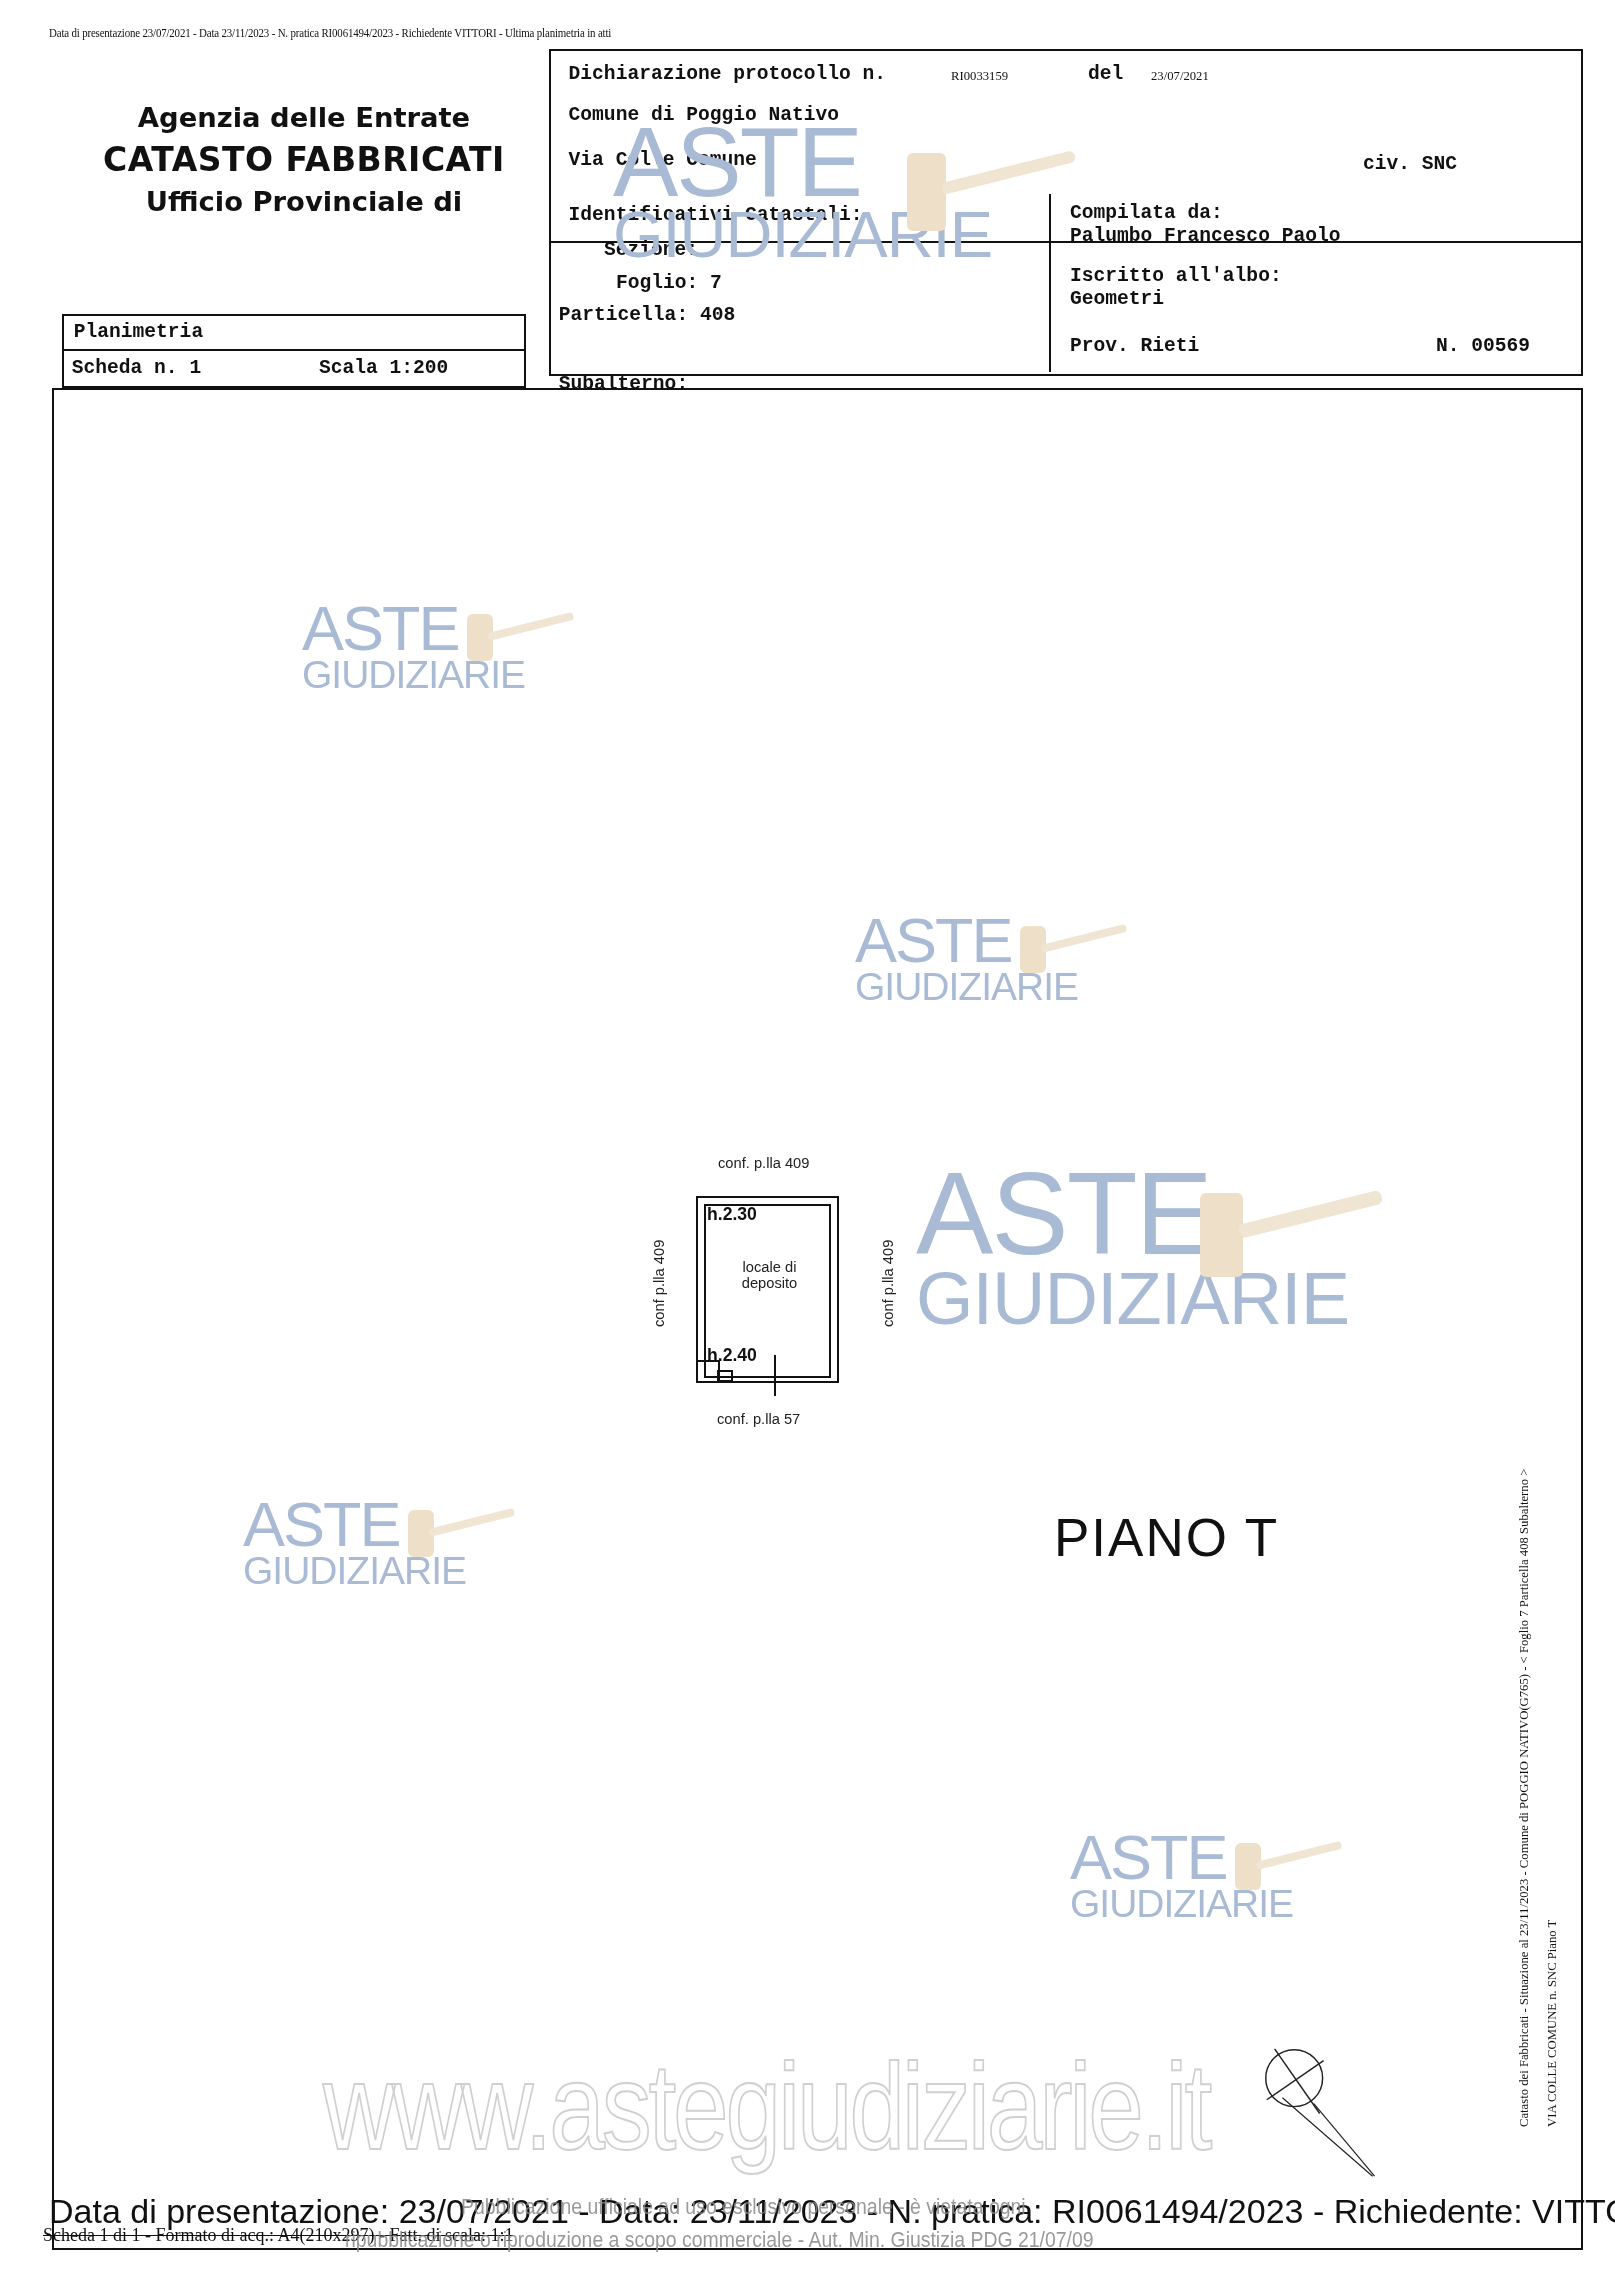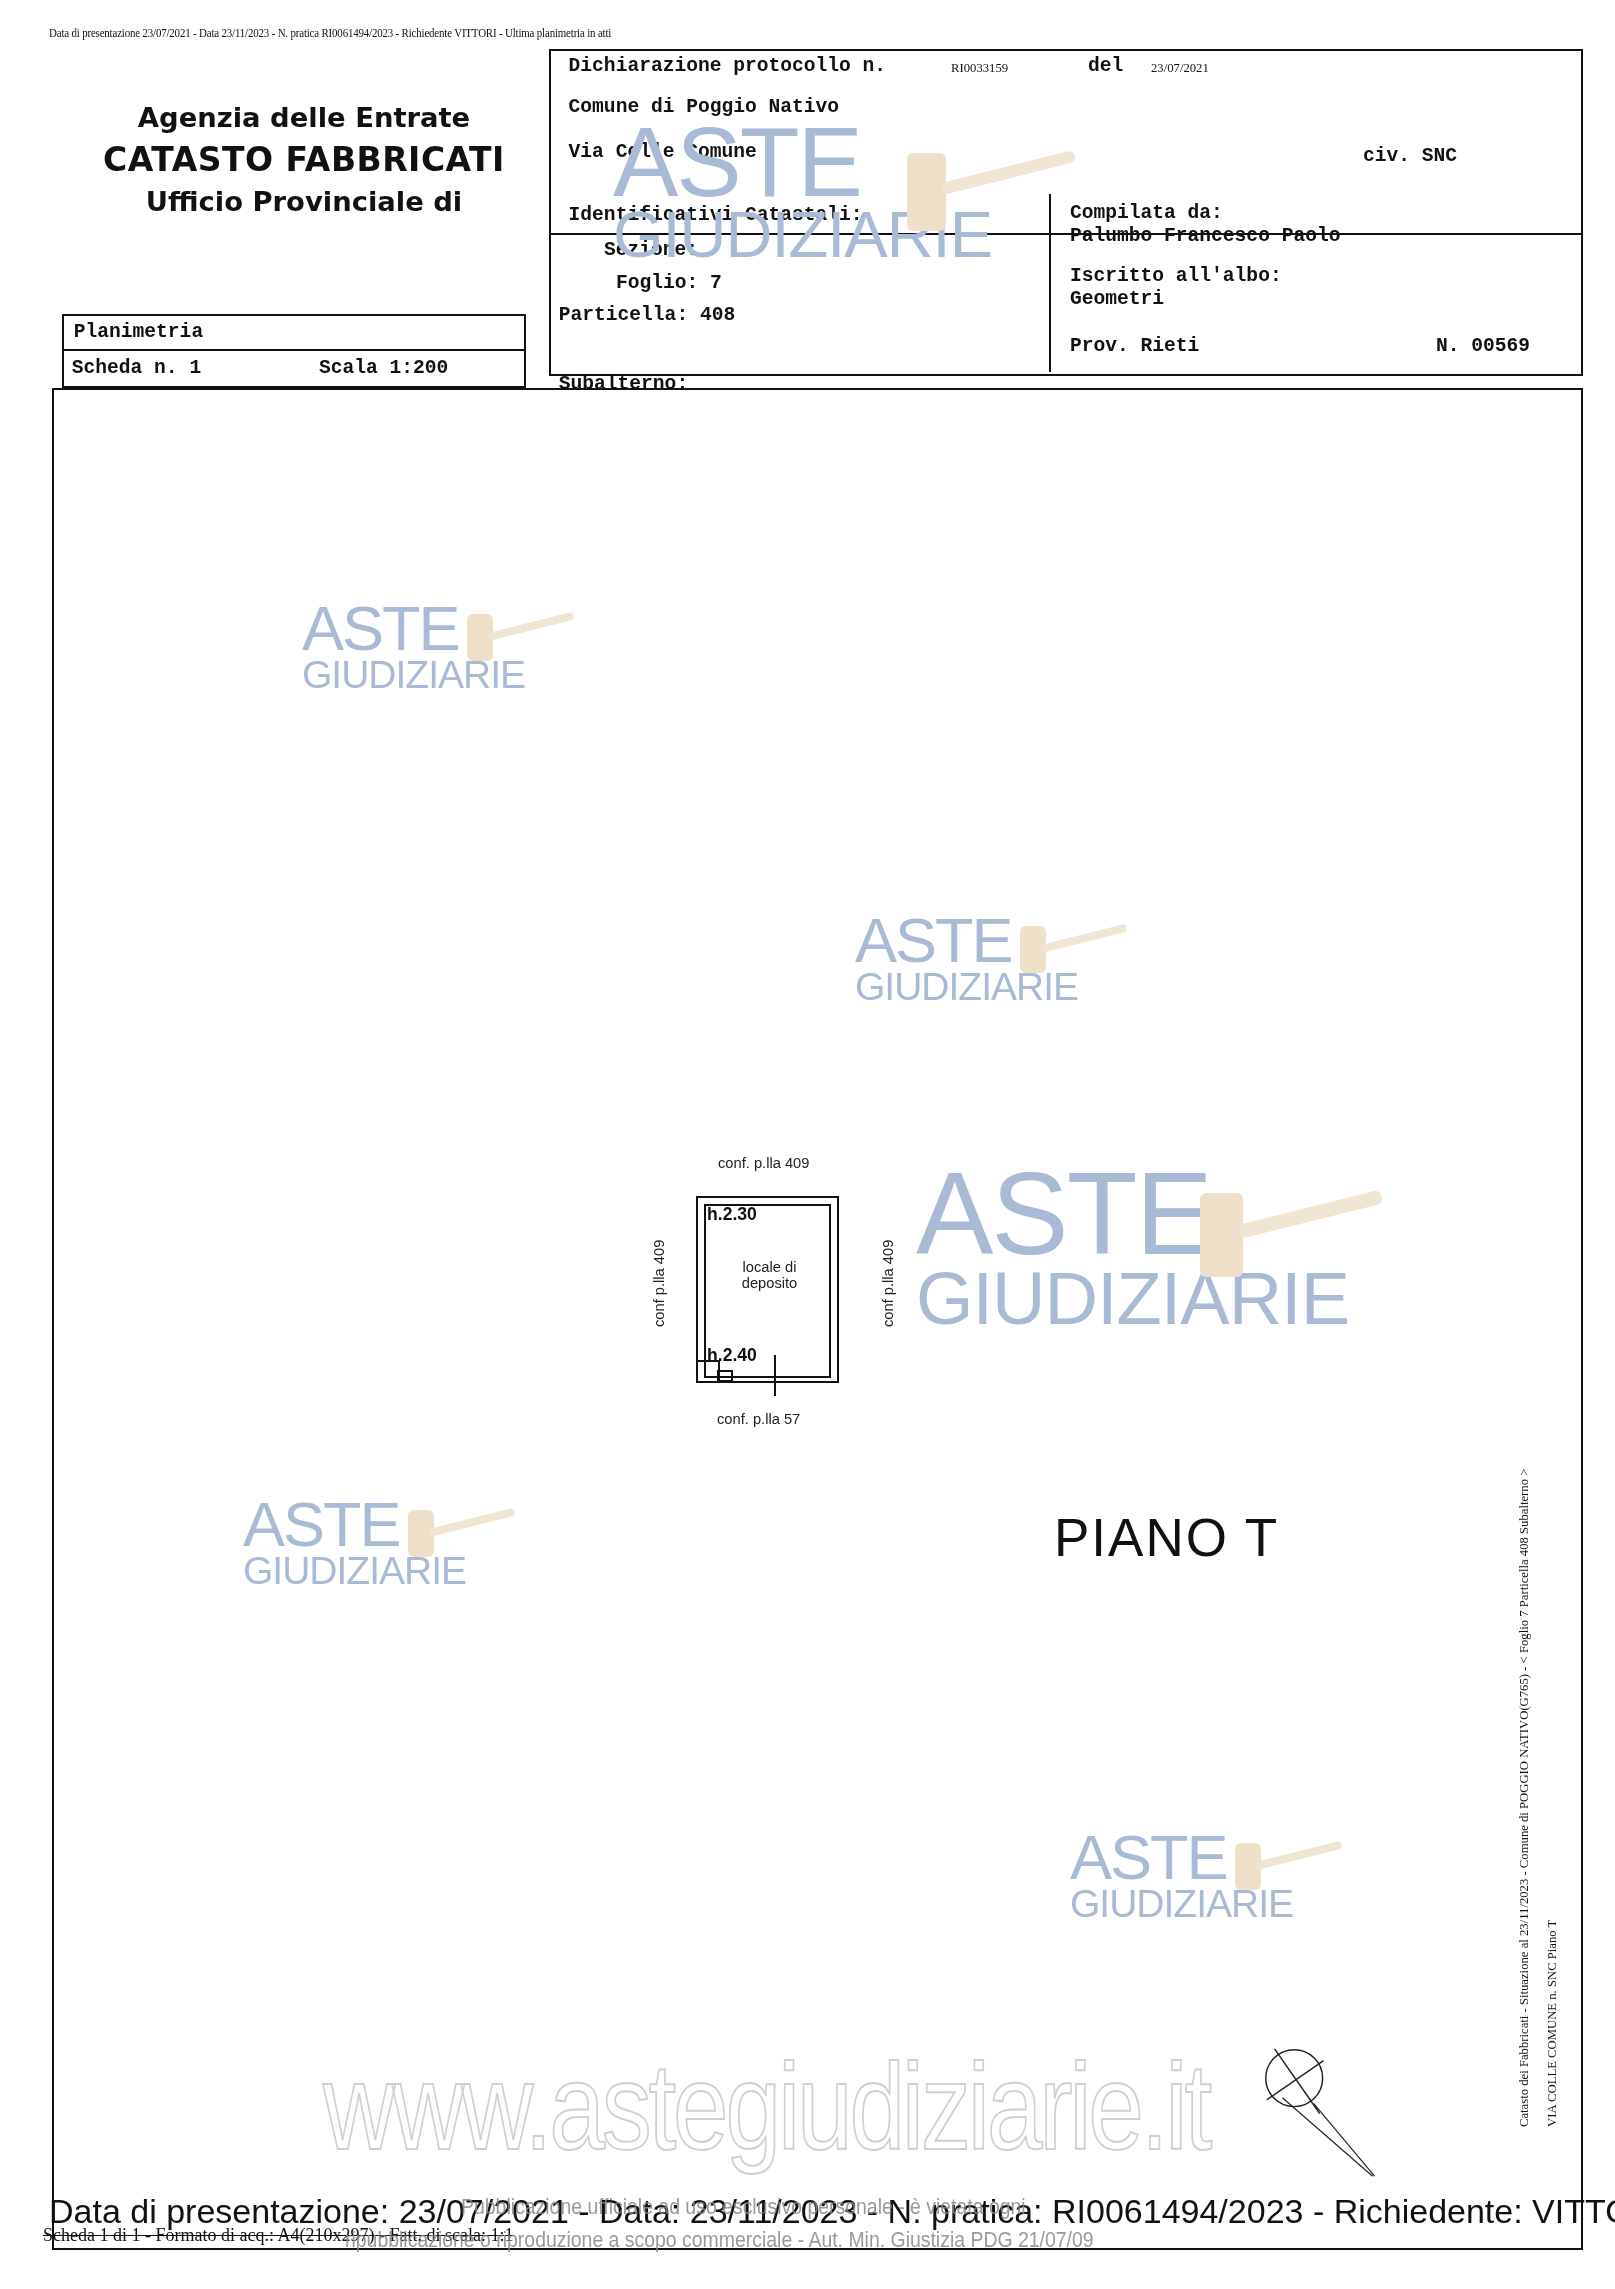--- a/index.html
+++ b/index.html
@@ -21,21 +21,21 @@
   .mono { font-family: "Liberation Mono", monospace; font-size: 19.6px; }
 
   
   .plan-box { left: 52px; top: 314px; width: 464px; height: 74px; border: 2.9px solid #111; margin-left: 10px; }
   .plan-box .row1 { position: absolute; left: 0; top: 0; width: 100%; height: 35px; border-bottom: 2.9px solid #111; padding: 4.9px 9.8px; font-weight: bold; }
   .plan-box .row2 { position: absolute; left: 0; top: 35px; width: 100%; height: 36px; padding: 5.9px 7.8px; font-weight: bold; }
   .plan-box .scala { position: absolute; left: 255px; top: 5.9px; }
 
   
   .decl-box { left: 549px; top: 49px; width: 1034px; height: 327px; border: 2.9px solid #111; }
-  .decl-box .top { position: absolute; left: 0; top: 0; width: 100%; height: 184px; border-bottom: 2.9px solid #111; }
+  .decl-box .top { position: absolute; left: 0; top: 8px; width: 100%; height: 184px; border-bottom: 2.9px solid #111; }
   .decl-box .bottom { position: absolute; left: 0; top: 143px; width: 100%; height: 178px; }
   .decl-box .vdiv { position: absolute; left: 498px; top: 0; height: 100%; border-left: 2px solid #111; }
   .t { position: absolute; white-space: nowrap; font-weight: bold; }
   .small-serif { font-family: "Liberation Serif", serif; font-size: 12.7px; font-weight: normal; }
 
   
   .main-frame { left: 52px; top: 388px; width: 1531px; height: 1862px; border: 2.9px solid #111; border-top: 2.9px solid #111; }
 
   
   .fp-outer { left: 696px; top: 1196px; width: 143px; height: 187px; border: 2.9px solid #111; }

